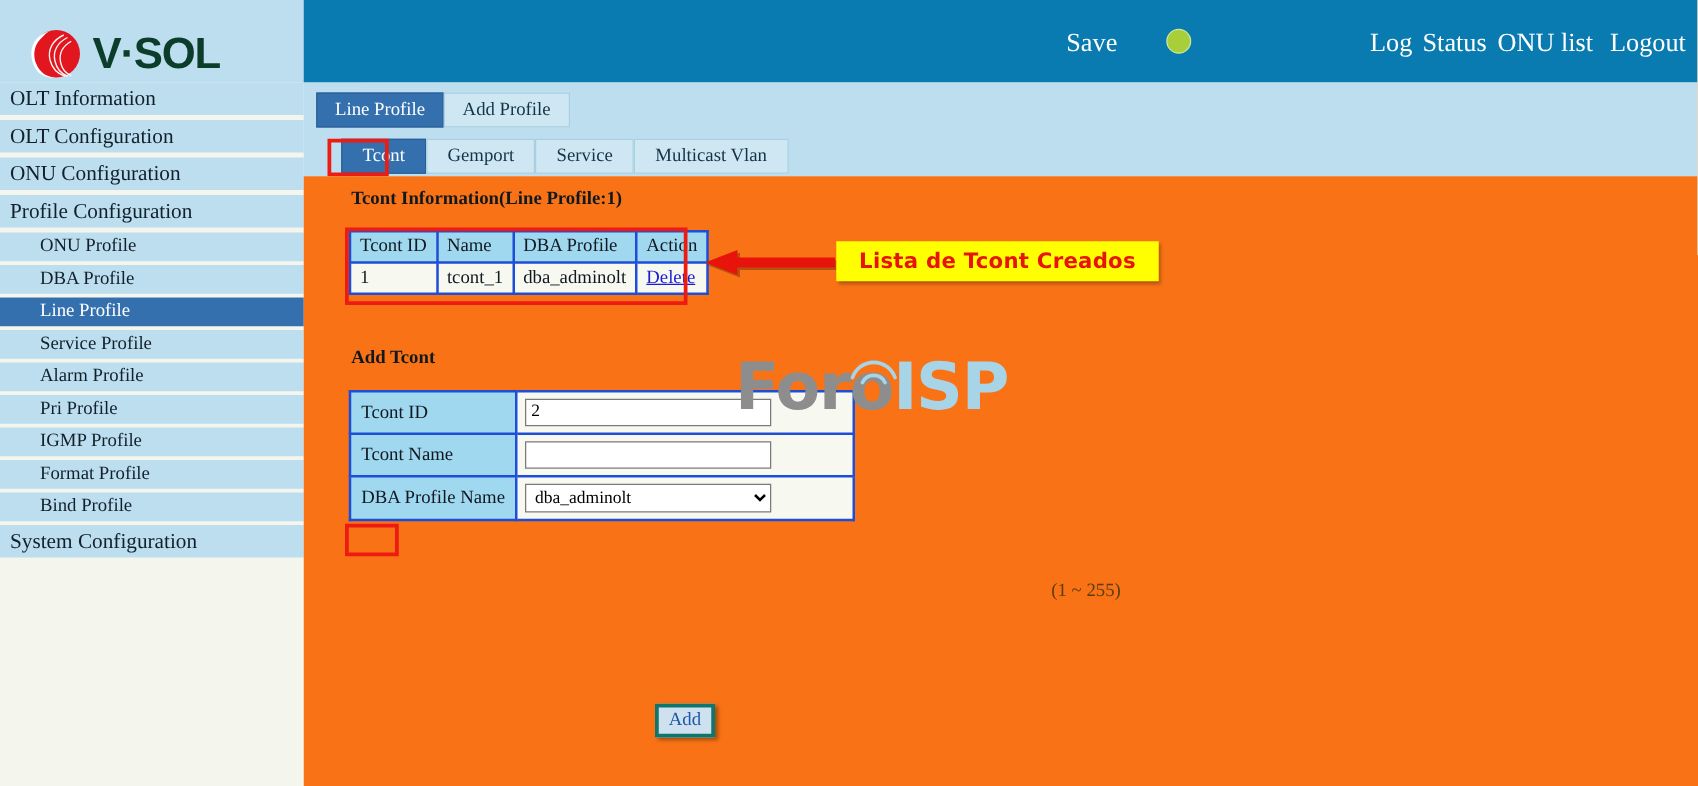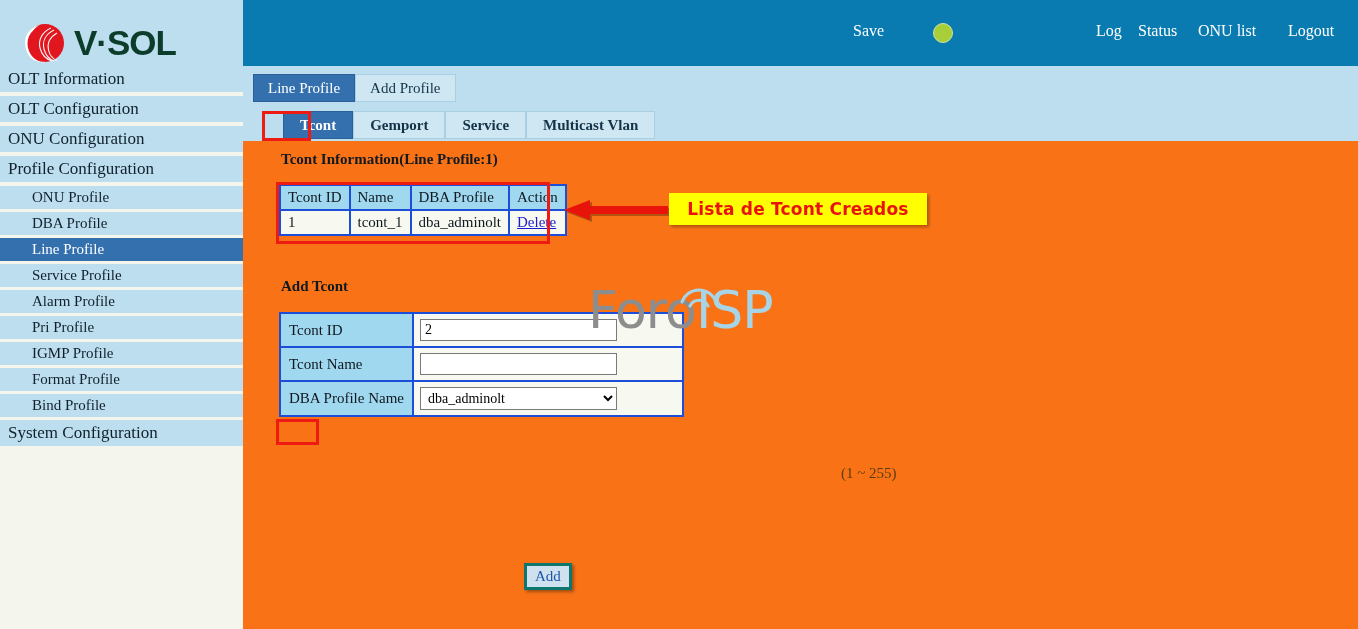--- a/index.html
+++ b/index.html
@@ -27,21 +27,21 @@
     font-weight: bold; font-size: 35px; letter-spacing: -1px;
     color: #0b3d2a;
   }
 
   .topbar {
     position: absolute; left: 243px; top: 0; width: 1115px; height: 66px;
     background: #0a7bb0;
   }
   .topbar a {
     position: absolute; top: 22px;
-    color: #ffffff; font-size: 16px; text-decoration: none;
+    color: #ffffff; font-size: 21px; text-decoration: none;
     font-family: "Liberation Serif", serif;
     white-space: nowrap;
   }
   .tb-save   { left: 610px; }
   .tb-log    { left: 853px; }
   .tb-status { left: 895px; }
   .tb-onu    { left: 955px; }
   .tb-logout { left: 1045px; top: 25px; }
   .save-dot {
     position: absolute; left: 690px; top: 23px;
@@ -67,21 +67,21 @@
   .nav-item.active {
     background: #3470ad; color: #ffffff;
   }
 
   
   .tabband {
     position: absolute; left: 243px; top: 66px; width: 1115px; height: 75px;
     background: #bcdeef;
   }
   .tabrow1 { position: absolute; left: 10px; top: 8px; display: flex; }
-  .tabrow2 { position: absolute; left: 10px; top: 45px; display: flex; font-weight: bold; }
+  .tabrow2 { position: absolute; left: 0px; top: 45px; display: flex; }
 
   .tab {
     font-size: 15px; color: #143347;
     padding: 4px 14px; line-height: 18px;
     border: 1px solid #a9cfe2;
     background: #cfe7f3;
     white-space: nowrap;
     cursor: pointer;
   }
   .tab.sel { background: #3470ad; color: #ffffff; border-color: #2a5f97; }
@@ -164,21 +164,21 @@
     font-weight: bold; font-size: 17px; color: #e8140c;
     letter-spacing: .2px;
     box-shadow: 2px 2px 3px rgba(0,0,0,.3);
   }
   .arrow-svg { position: absolute; left: 562px; top: 196px; }
 
   
   .watermark {
     position: absolute; left: 588px; top: 280px;
     font-family: "DejaVu Sans", "Liberation Sans", sans-serif;
-    font-weight: normal; font-size: 52px; letter-spacing: -1px;
+    font-weight: bold; font-size: 52px; letter-spacing: -1px;
     pointer-events: none; user-select: none;
   }
   .wm-foro { color: #8d8d8d; }
   .wm-isp  { color: #a8d4e8; }
   .wm-arc  { position: absolute; left: 676px; top: 282px; }
 </style>
 </head>
 <body>
 
 <div id="root">

